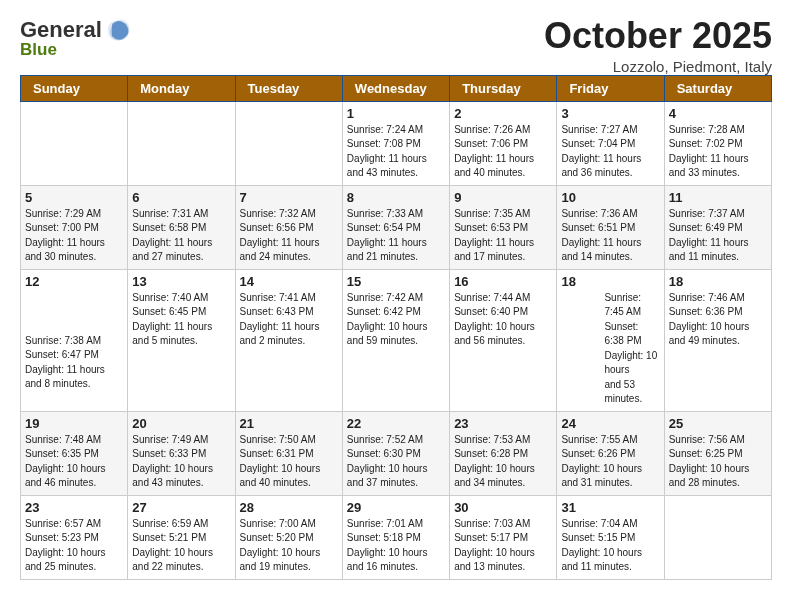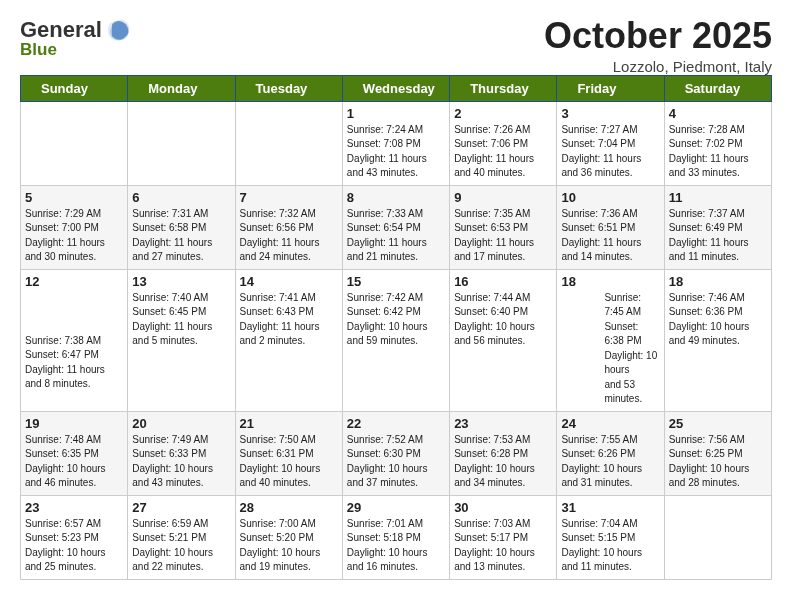--- a/index.html
+++ b/index.html
@@ -47,25 +47,25 @@
       font-size: 15px;
       color: #444;
       margin-top: 2px;
     }
     table {
       width: 100%;
       border-collapse: collapse;
       table-layout: fixed;
     }
     thead th {
-      background-color: #4d7c0f;
+      background-color: #a16207;
       color: #fff;
       font-size: 13px;
       font-weight: bold;
-      padding: 5px 20px;
+      padding: 5px 12px;
       text-align: left;
       border: 1px solid #1a4e8f;
     }
     tbody td {
       border: 1px solid #ccc;
       vertical-align: top;
       padding: 4px 4px;
       font-size: 10.2px;
       color: #222;
       height: 80px;

